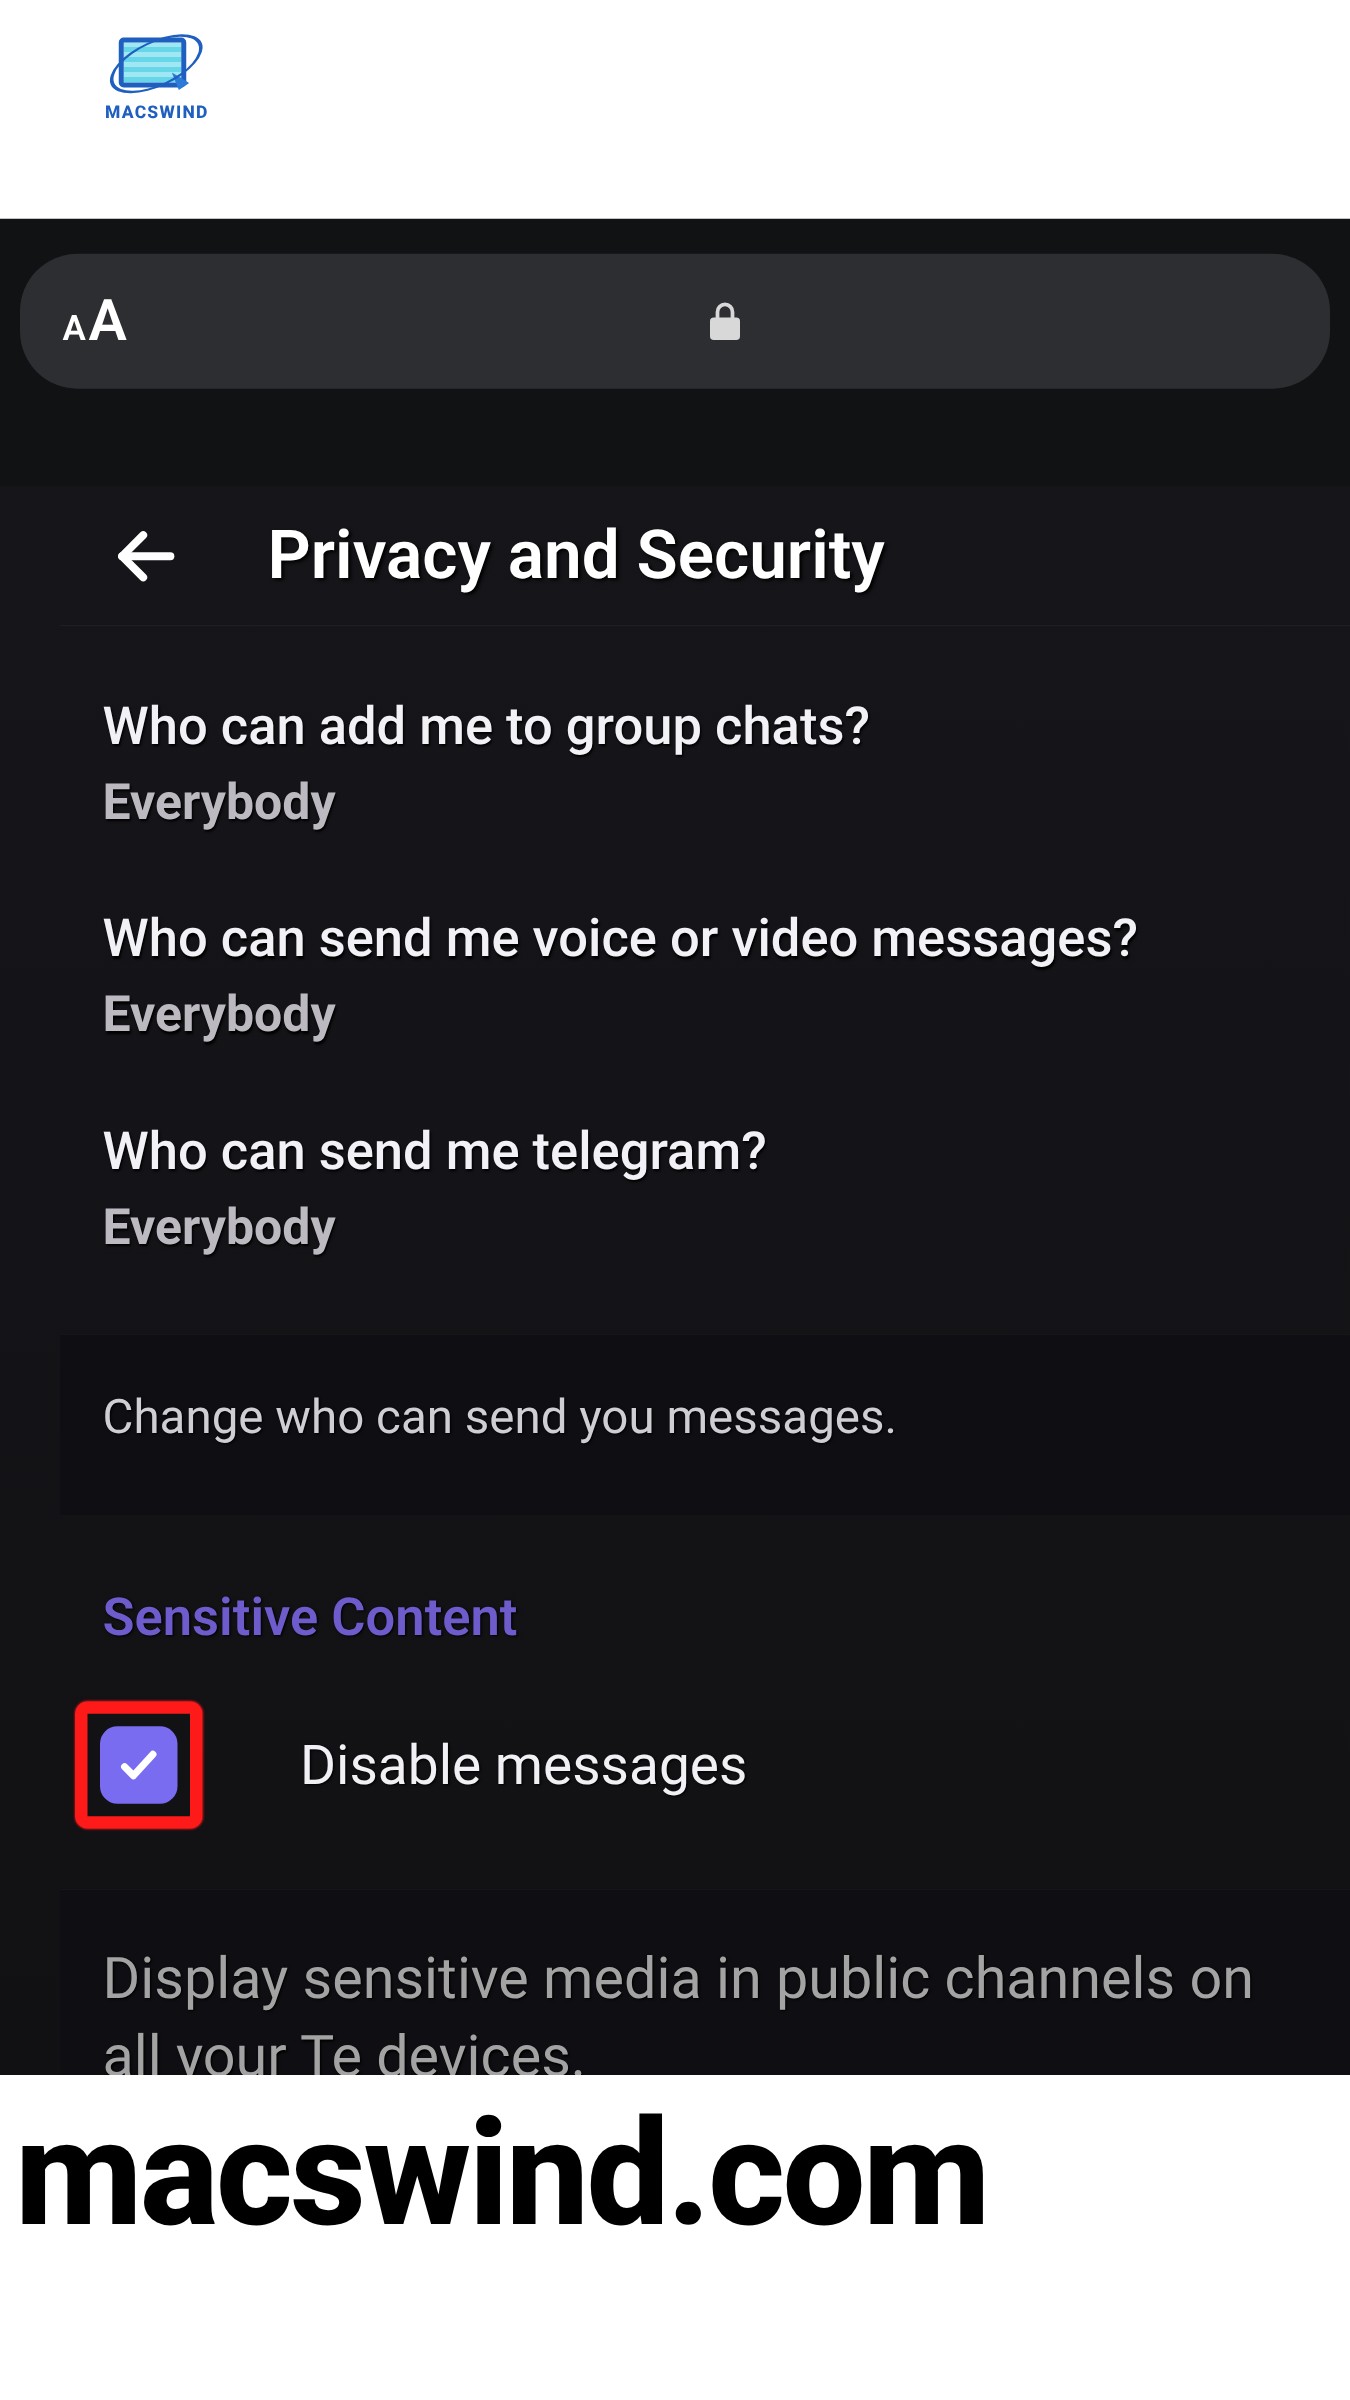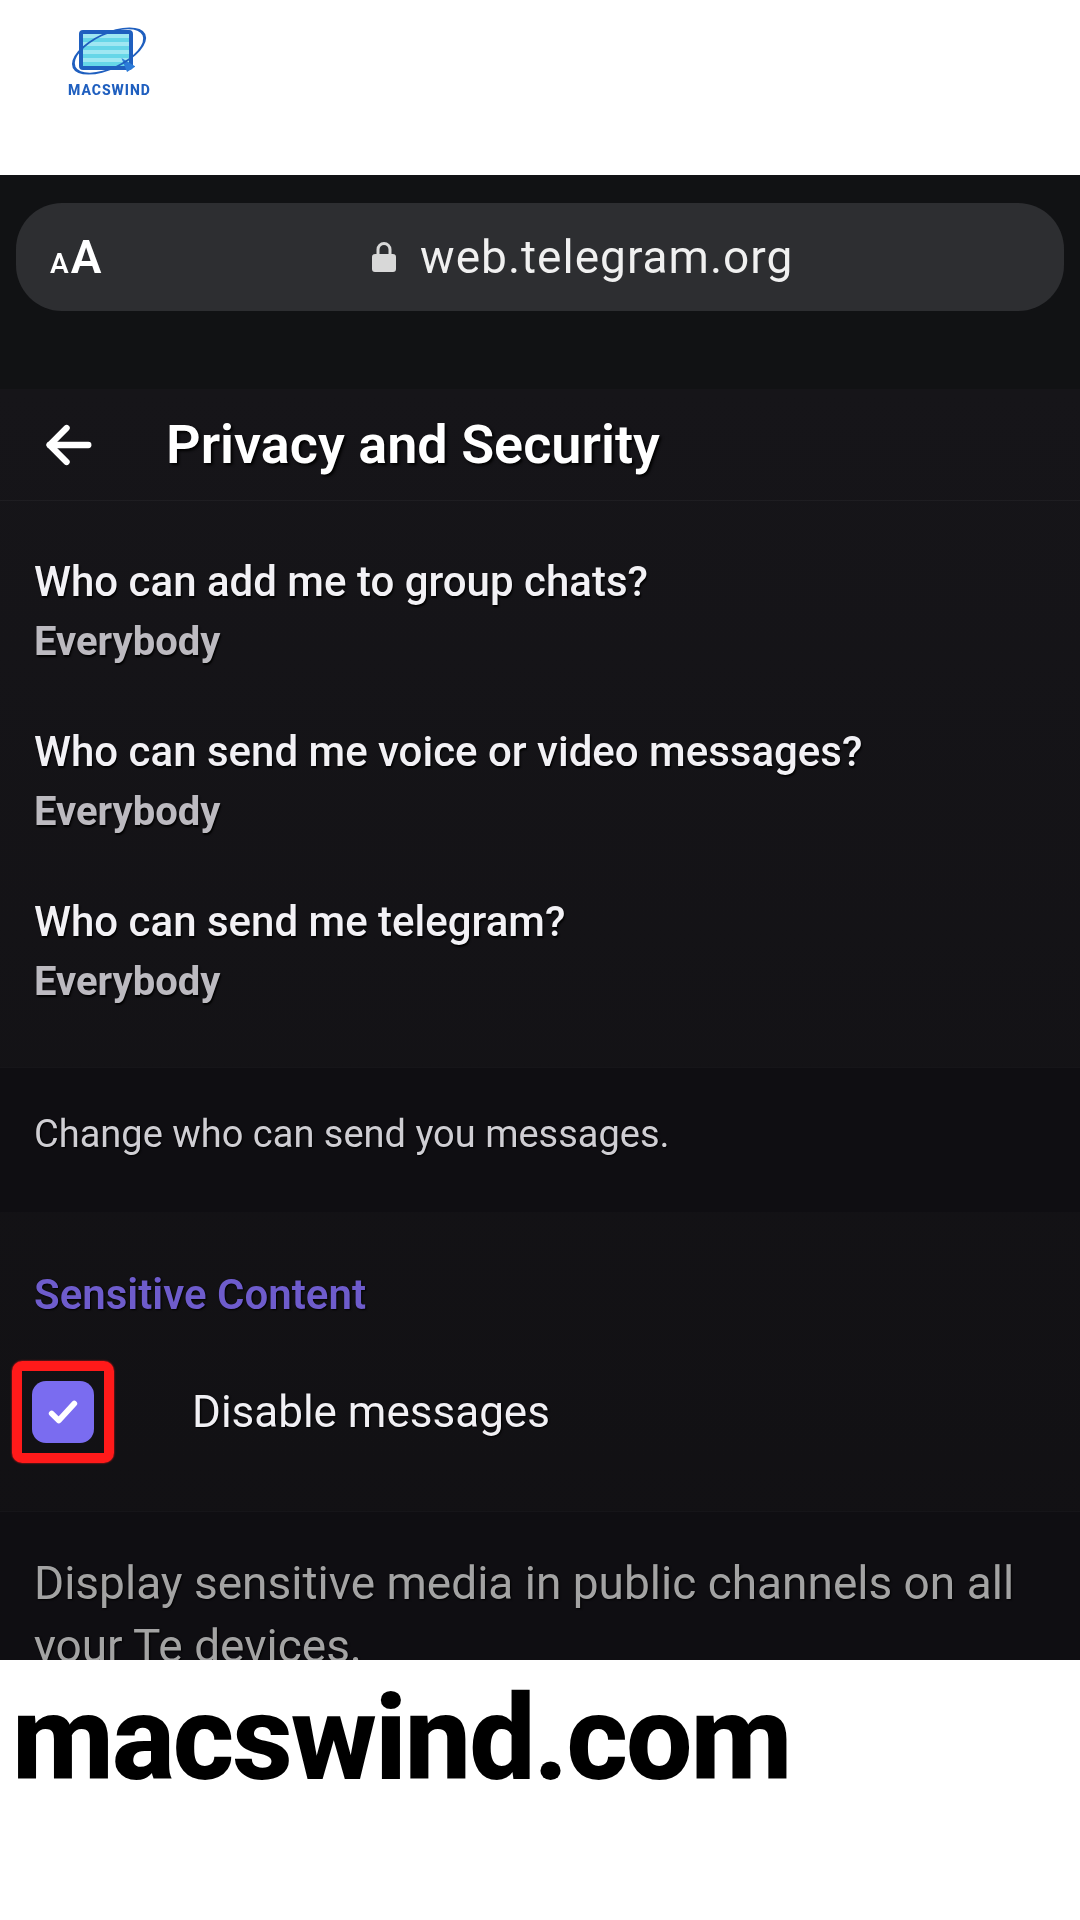--- a/index.html
+++ b/index.html
@@ -6,21 +6,21 @@
   html, body { width: 1080px; height: 1920px; overflow: hidden; }
   body { background: #ffffff; font-family: -apple-system, BlinkMacSystemFont, "Segoe UI", Roboto, Helvetica, Arial, sans-serif; }
 
   .top-white {
     height: 175px;
     background: #ffffff;
     position: relative;
   }
   .logo {
     position: absolute;
-    left: 68px; top: 24px;
+    left: 84px; top: 24px;
     display: flex; flex-direction: column; align-items: center;
   }
   .logo-mark {
     width: 68px; height: 54px;
     position: relative;
   }
   .logo-ring {
     position: absolute; inset: -6px;
     border: 3px solid #1f5fbf;
     border-radius: 50%;
@@ -74,20 +74,21 @@
     display: flex; justify-content: center; align-items: center; gap: 18px;
     color: #f0f0f0;
     font-size: 46px;
     letter-spacing: 1px;
   }
   .lock-icon svg { width: 36px; height: 36px; display: block; }
 
   .app-area {
     background: linear-gradient(180deg, #161519 0%, #111013 100%);
     margin-top: 78px;
+    padding-left: 48px;
   }
   .app-header {
     display: flex; align-items: center;
     padding: 24px 40px 24px 40px;
     gap: 68px;
     border-bottom: 1px solid rgba(255,255,255,0.04);
   }
   .back-btn svg { width: 58px; height: 58px; display:block;}
   .app-title {
     color: #ffffff; font-size: 54px; font-weight: 600;
@@ -194,21 +195,20 @@
     <div class="font-size-btn">
       <span class="smallA">A</span>
       <span class="bigA">A</span>
     </div>
     <div class="url-host">
       <span class="lock-icon">
         <svg viewBox="0 0 24 24" fill="#d8d8d8">
             <path d="M12 2a5 5 0 0 0-5 5v3H6a2 2 0 0 0-2 2v8a2 2 0 0 0 2 2h12a2 2 0 0 0 2-2v-8a2 2 0 0 0-2-2h-1V7a5 5 0 0 0-5-5zm-3 5a3 3 0 1 1 6 0v3H9V7z"></path>
           </svg>
       </span>
-      <span>web.telegram.org</span>
     </div>
   </div>
 
   <div class="app-area">
     <div class="app-header">
       <span class="back-btn">
         <svg viewBox="0 0 24 24" fill="none" stroke="#ffffff" stroke-width="2.6" stroke-linecap="round" stroke-linejoin="round">
             <line x1="20" y1="12" x2="4" y2="12"></line>
             <polyline points="11 5 4 12 11 19"></polyline>
           </svg>

